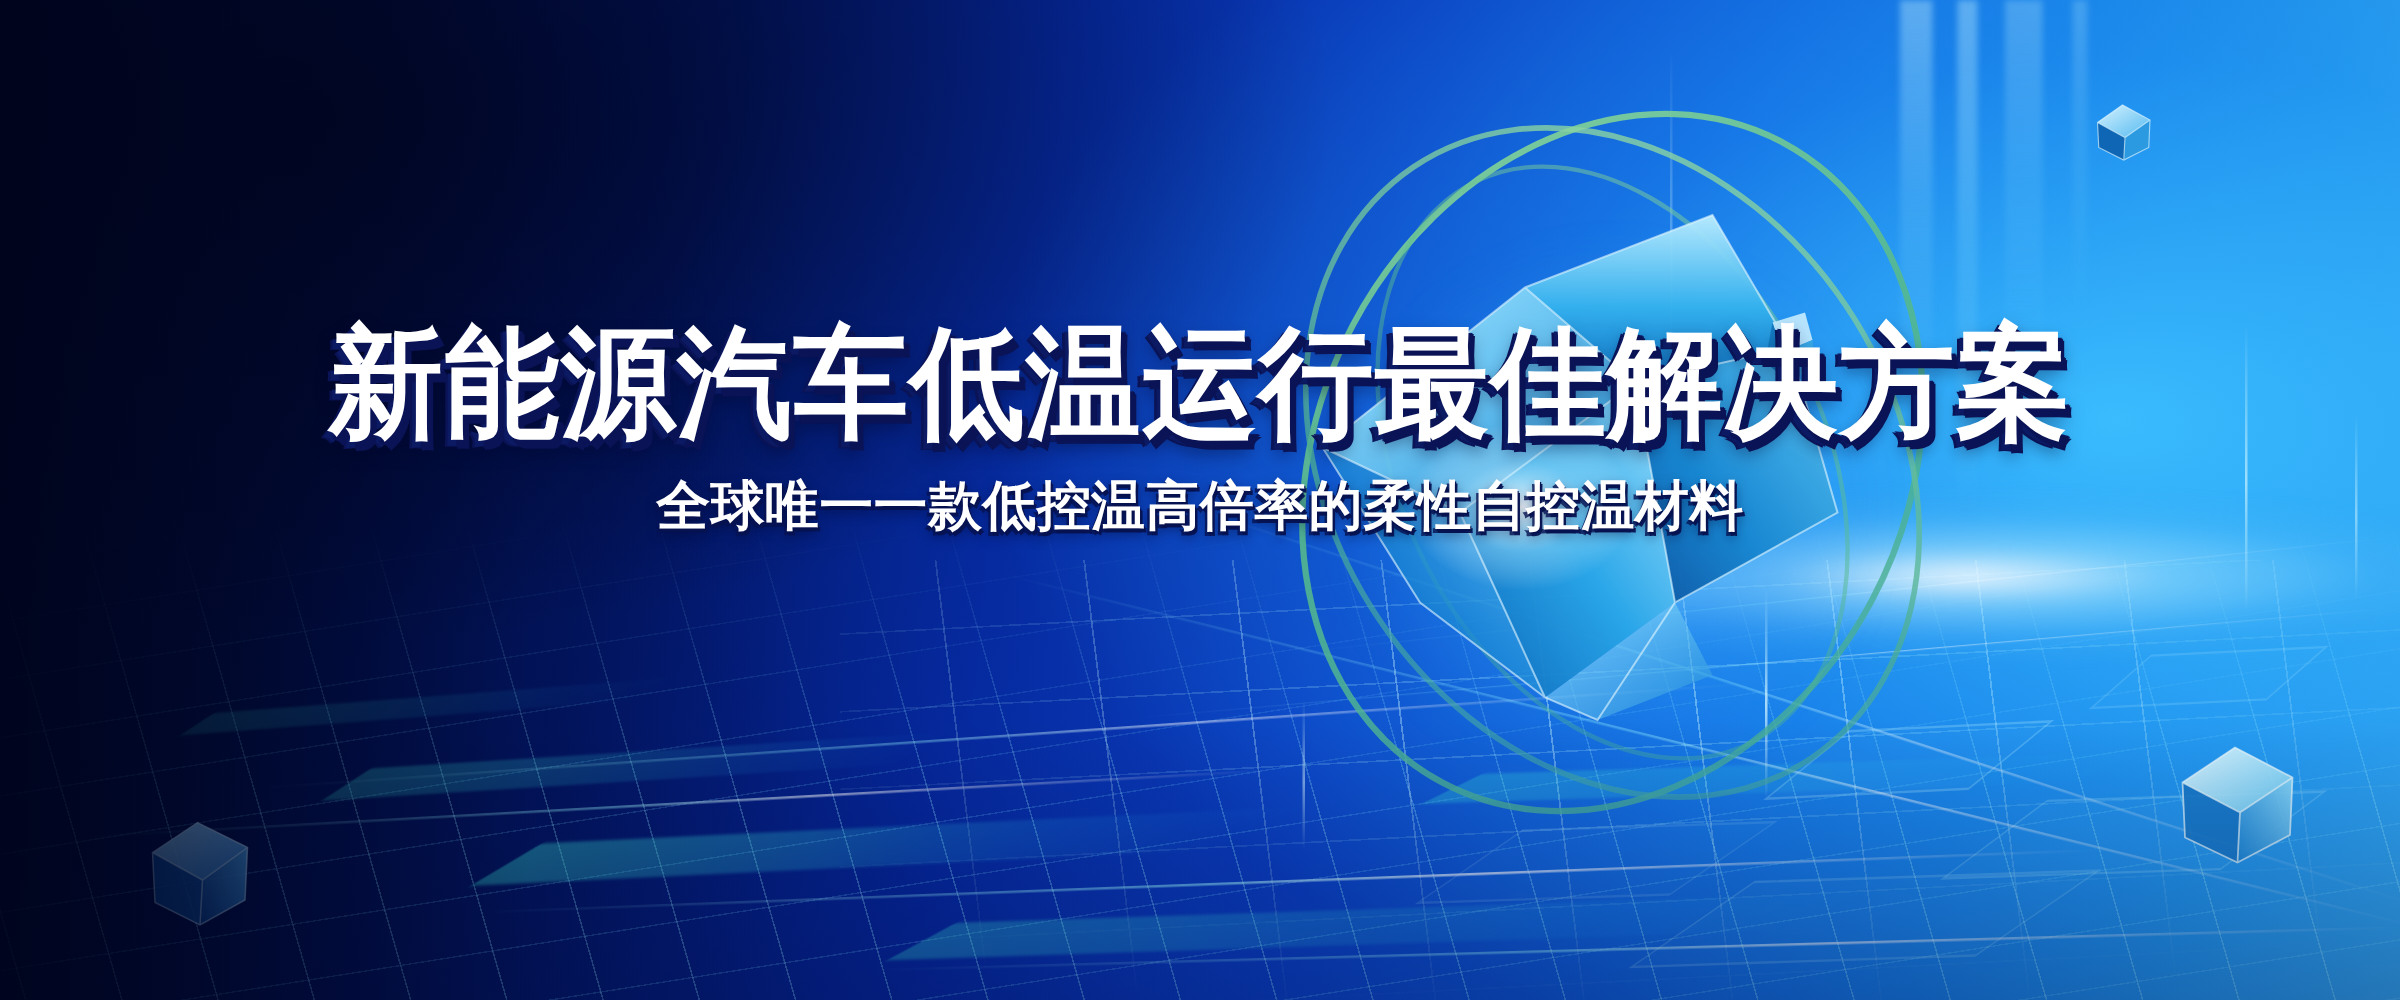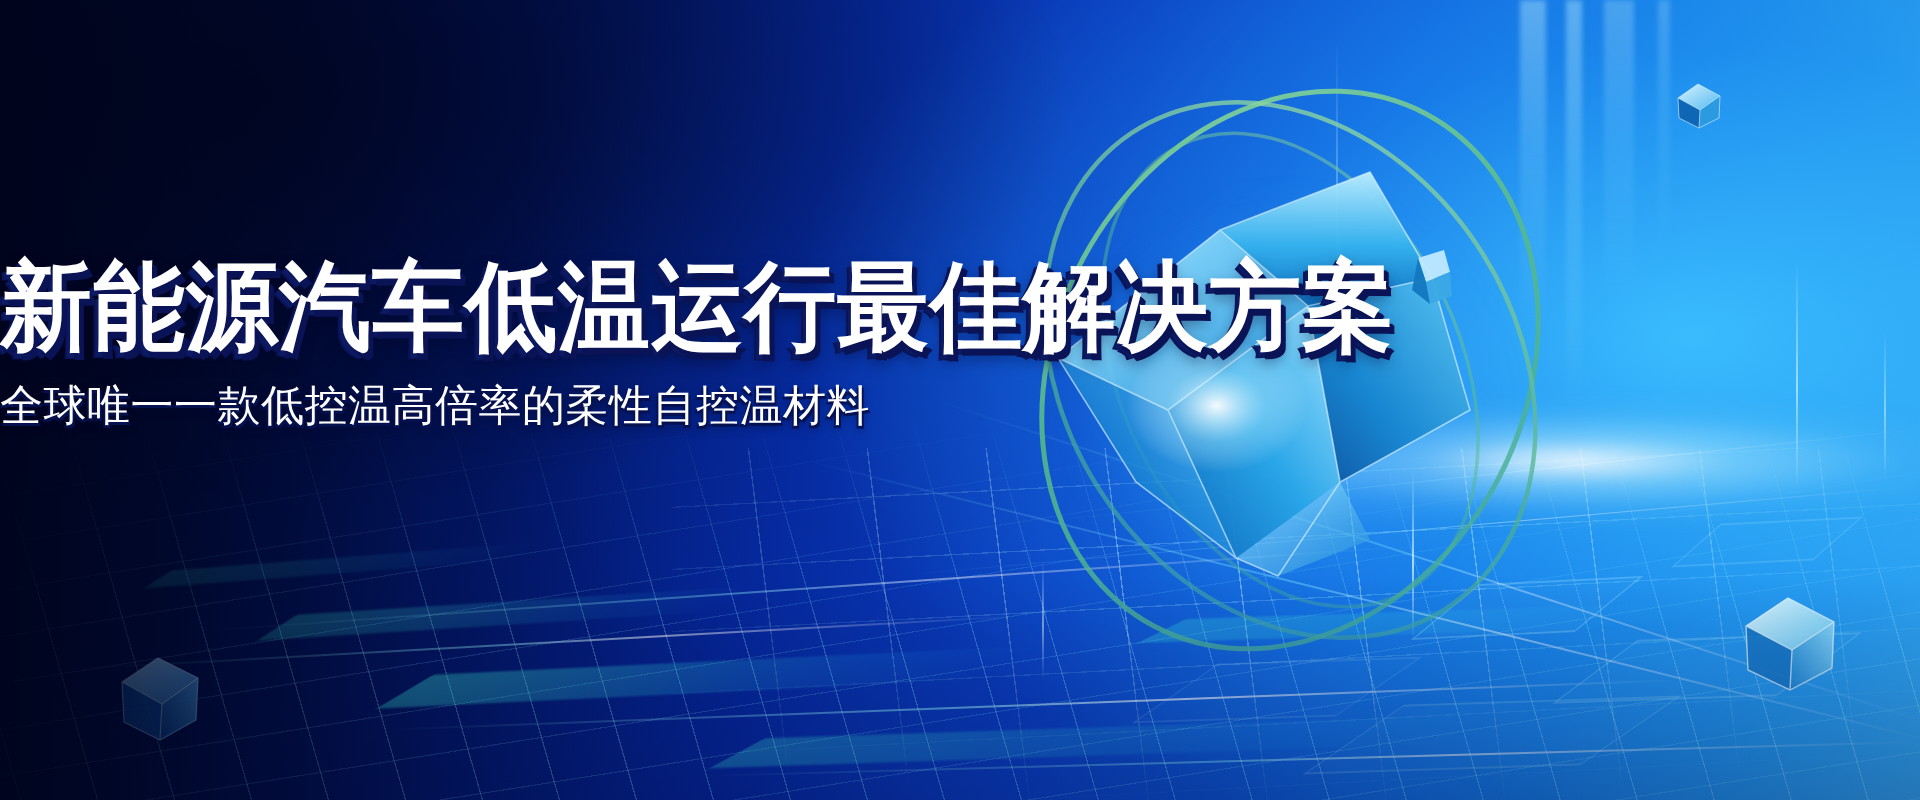--- a/index.html
+++ b/index.html
@@ -96,21 +96,21 @@
   
   #crystal-glow{
     position:absolute;left:1080px;top:200px;width:420px;height:380px;
     background:radial-gradient(ellipse at 50% 55%, rgba(130,225,255,.55) 0%, rgba(60,170,255,.25) 38%, rgba(0,0,0,0) 72%);
     filter:blur(18px);
   }
 
   
   #text-block{
     position:absolute;left:0;top:0;width:1920px;height:800px;
-    display:flex;flex-direction:column;justify-content:flex-start;
+    display:flex;flex-direction:column;align-items:center;justify-content:flex-start;
   }
   #main-title{
     margin-top:258px;
     font-family:"DejaVu Sans","Liberation Sans",sans-serif;
     font-size:92px;
     font-weight:bold;
     line-height:1;
     color:#ffffff;
     letter-spacing:1px;
     white-space:nowrap;
@@ -121,21 +121,21 @@
       -3px  5px 0 #0b1a63,
       -5px  6px 0 #0a1355,
        0    9px 14px rgba(0,6,40,.55);
     transform:scaleY(1.06);
     transform-origin:center top;
   }
   #sub-title{
     margin-top:34px;
     font-family:"DejaVu Sans","Liberation Sans",sans-serif;
     font-size:43px;
-    font-weight:normal;
+    font-weight:bold;
     line-height:1;
     color:#ffffff;
     letter-spacing:.5px;
     white-space:nowrap;
     text-shadow:
        2px 3px 0 rgba(6,18,80,.95),
        1px 2px 0 rgba(6,18,80,.95),
       -2px 3px 0 rgba(6,18,80,.8),
        0   5px 9px rgba(0,8,50,.6);
   }

